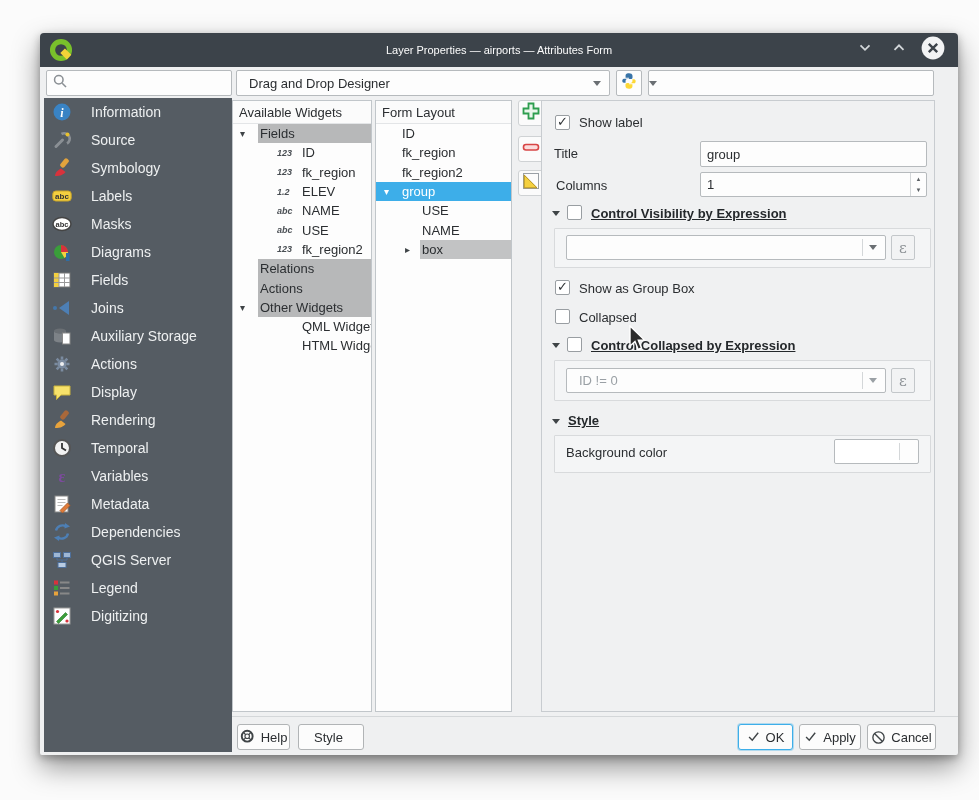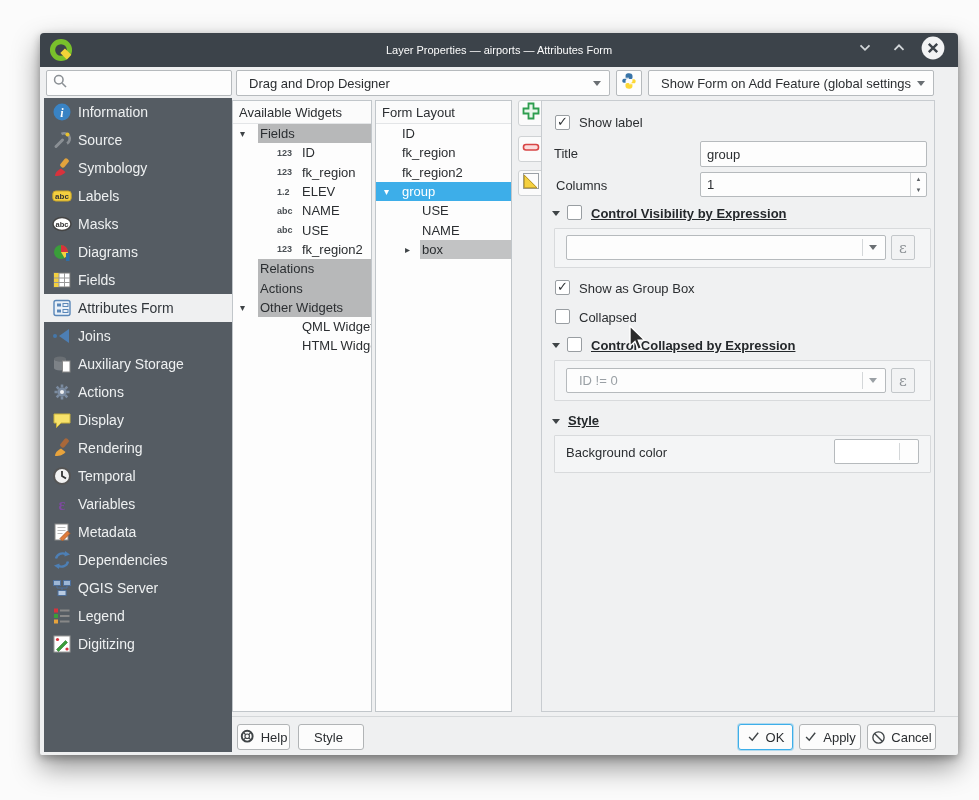--- a/index.html
+++ b/index.html
@@ -29,34 +29,34 @@
     border-top:5px solid #6a6f73; margin-right:8px; flex:none; }
   .tb-combo1 { position:absolute; left:196px; top:3px; width:374px; height:26px; }
   .tb-pybtn { position:absolute; left:576px; top:3px; width:26px; height:26px; background:#fdfdfd;
     border:1px solid #b6babd; border-radius:2px; display:flex; align-items:center; justify-content:center; }
   .tb-combo2 { position:absolute; left:608px; top:3px; width:286px; height:26px; }
 
   
   .sidebar { position:absolute; left:4px; top:65px; width:188px; bottom:3px; background:#555c63; overflow:hidden; }
   .side-item { height:28px; display:flex; align-items:center; color:#eef0f1; font-size:14px; cursor:default; }
   .side-item .s-icon { width:20px; height:20px; margin-left:8px; flex:none; display:flex; }
-  .side-item .s-label { margin-left:6px; white-space:nowrap; }
+  .side-item .s-label { margin-left:19px; white-space:nowrap; }
   .side-item.selected { background:#eff0f1; color:#31363b; }
 
   
   .panel { position:absolute; top:67px; background:#fdfdfd; border:1px solid #c1c6ca; height:612px; }
   .panel-aw { left:192px; width:140px; }
   .panel-fl { left:335px; width:137px; }
   .panel-head { height:23px; line-height:23px; padding-left:6px; font-size:13px; color:#2b2e31;
     background:#fbfbfb; border-bottom:1px solid #e3e5e7; white-space:nowrap; overflow:hidden; }
   .trow { position:relative; height:19.3px; display:flex; align-items:center; font-size:13px; color:#2b2e31; cursor:default; }
   .trow .arrow { position:absolute; top:0; height:100%; display:flex; align-items:center; font-size:10px; color:#3f4447; }
   .trow .content { display:flex; align-items:center; flex:1; height:100%; padding-left:2px; min-width:0; }
   .trow .lbl { white-space:nowrap; overflow:hidden; }
-  .badge { display:inline-block; width:25px; flex:none; font-size:9px; font-weight:bold; color:#4a4f54; }
+  .badge { display:inline-block; width:25px; flex:none; font-size:9px; font-weight:bold; color:#4a4f54;font-style:italic; }
   .aw .lvl0 .arrow { left:7px; }  .aw .lvl0 .content { margin-left:25px; }
   .aw .lvl1 .content { margin-left:42px; }
   .fl .lvl0 .arrow { left:8px; }  .fl .lvl0 .content { margin-left:24px; }
   .fl .lvl1 .arrow { left:29px; } .fl .lvl1 .content { margin-left:44px; }
   .trow.cat .content { background:#b7b8b9; }
   .trow.sel { background:#3daee9; }
   .trow.sel .lbl, .trow.sel .arrow { color:#fff; }
   .trow.hl .content { background:#c2c3c4; }
 
   
@@ -144,21 +144,20 @@
       <span class="combo-text">Drag and Drop Designer</span>
       <span class="combo-arrow"></span>
     </div>
     <div class="tb-pybtn">
       <span><svg width="18" height="18" viewBox="0 0 20 20">
             <path d="M10 1.5 c-3.5 0-3.8 1.8-3.8 2.8 V6.5 h3.9 v1 H4.3 c-2.3 0-2.3 4.5 0 4.5 h1.9 V10 c0-1.4 1-2.1 2.1-2.1 h3.7 c1 0 1.9-.8 1.9-1.9 V4.3 c0-1.9-1.9-2.8-3.9-2.8z" fill="#3873a7"></path>
             <path d="M10 18.5 c3.5 0 3.8-1.8 3.8-2.8 V13.5 h-3.9 v-1 h5.8 c2.3 0 2.3-4.5 0-4.5 h-1.9 V10 c0 1.4-1 2.1-2.1 2.1 H8 c-1 0-1.9.8-1.9 1.9 v1.7 c0 1.9 1.9 2.8 3.9 2.8z" fill="#fdd835"></path>
           </svg></span>
     </div>
     <div class="combo tb-combo2">
-      <span class="combo-text">Show Form on Add Feature (global settings</span>
       <span class="combo-arrow"></span>
     </div>
   </div>
 
   <div class="sidebar" id="sidebar-list">
       <div class="side-item">
         <span class="s-icon">
           <svg width="20" height="20" viewBox="0 0 20 20">
             <circle cx="10" cy="10" r="8.5" fill="#3983c4"></circle>
             <text x="10" y="14.5" font-size="12" font-style="italic" font-weight="bold" fill="#fff" text-anchor="middle" font-family="serif">i</text>
@@ -216,32 +215,20 @@
       </div>
       <div class="side-item">
         <span class="s-icon">
           <svg width="20" height="20" viewBox="0 0 20 20">
             <rect x="2" y="3" width="16" height="14" fill="#fff" stroke="#777"></rect>
             <rect x="2" y="3" width="5" height="14" fill="#f4d03f"></rect>
             <path d="M7 3 v14 M12.5 3 v14 M2 8 h16 M2 12.5 h16" stroke="#999" stroke-width="1" fill="none"></path>
           </svg>
         </span>
         <span class="s-label">Fields</span>
-      </div>
-      <div class="side-item selected">
-        <span class="s-icon">
-          <svg width="20" height="20" viewBox="0 0 20 20">
-            <rect x="2" y="2.5" width="16" height="15" rx="2" fill="#eaf1f8" stroke="#5a87b8" stroke-width="1.4"></rect>
-            <rect x="5" y="5.5" width="4" height="3" fill="#5a87b8"></rect>
-            <rect x="11" y="5.5" width="5" height="3" fill="none" stroke="#5a87b8"></rect>
-            <rect x="5" y="11.5" width="4" height="3" fill="#5a87b8"></rect>
-            <rect x="11" y="11.5" width="5" height="3" fill="none" stroke="#5a87b8"></rect>
-          </svg>
-        </span>
-        <span class="s-label">Attributes Form</span>
       </div>
       <div class="side-item">
         <span class="s-icon">
           <svg width="20" height="20" viewBox="0 0 20 20">
             <circle cx="3" cy="10" r="2" fill="#4477aa"></circle>
             <path d="M17 3 L7 10 L17 17 Z" fill="#4d7fb5"></path>
           </svg>
         </span>
         <span class="s-label">Joins</span>
       </div>

